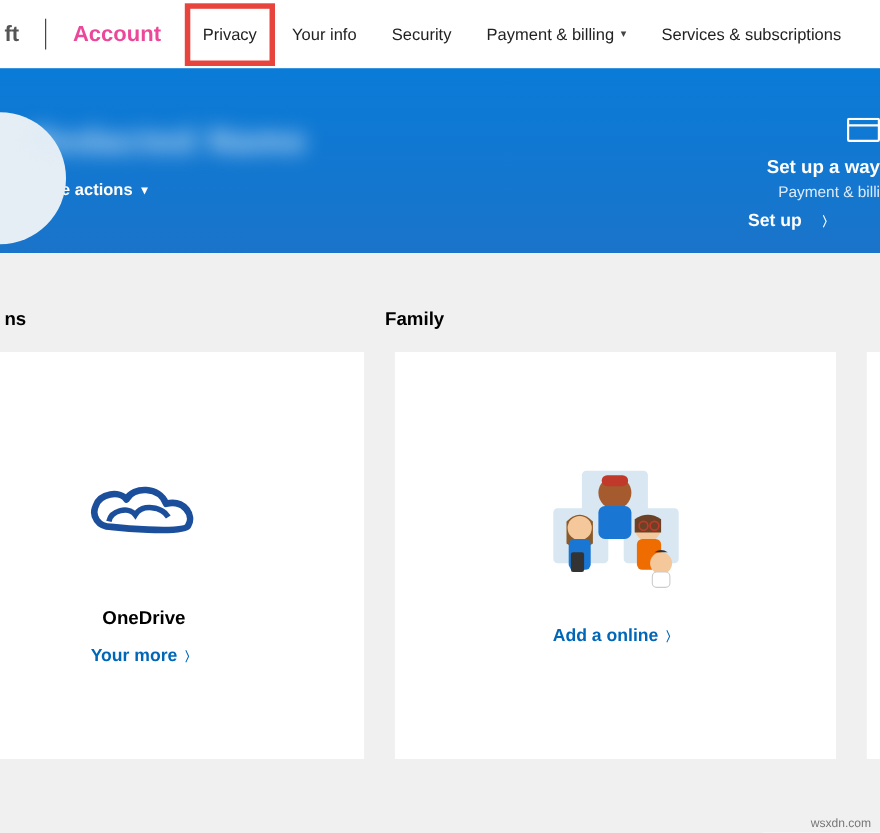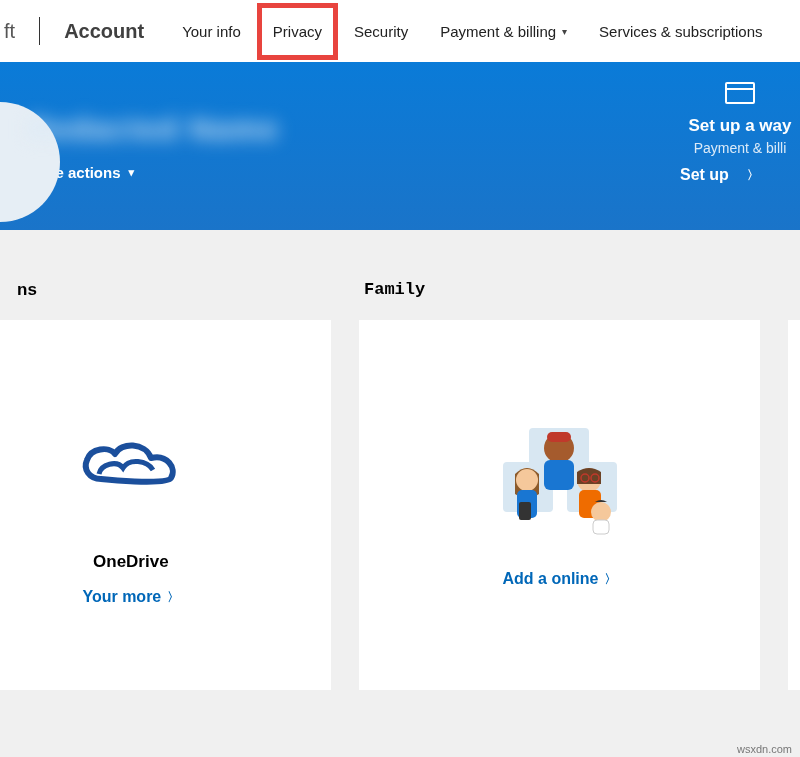--- a/index.html
+++ b/index.html
@@ -1,42 +1,42 @@
 <!DOCTYPE html>
 <html><head>
   <meta charset="utf-8">
   <style>
     * { margin: 0; padding: 0; box-sizing: border-box; font-family: "Segoe UI", Arial, sans-serif; }
     body { width: 800px; height: 757px; overflow: hidden; background: #fff; }
 
     
     .topbar { display: flex; align-items: center; height: 62px; padding: 0 0 0 0; background: #fff; position: relative; }
-    .logo-frag { font-size: 20px; font-weight: 400; color: #555; padding-left: 4px; }
+    .logo-frag { font-size: 20px; font-weight: 700; color: #555; padding-left: 4px; }
     .divider { width: 1px; height: 28px; background: #333; margin: 0 24px; }
-    .brand { font-size: 20px; font-weight: 700; color: #404040; margin-right: 22px; }
+    .brand { font-size: 20px; font-weight: 700; color: #ec4899; margin-right: 22px; }
     .nav-link { font-size: 15px; color: #222; padding: 20px 16px; cursor: pointer; display: flex; align-items: center; gap: 6px; }
     .nav-link.highlight { border: 5px solid #e8443e; padding: 15px 11px; }
     .chev { font-size: 10px; color: #444; }
 
     
     .hero { height: 168px; background: linear-gradient(to bottom, #0a7bd8, #1a74c9); color: #fff; position: relative; display: flex; align-items: center; padding-left: 28px; }
     .avatar-edge { position: absolute; left: -60px; top: 40px; width: 120px; height: 120px; border-radius: 50%; background: #e6eef5; }
     .hero-name { font-size: 30px; font-weight: 600; filter: blur(9px); color: #d9e9f7; margin-bottom: 18px; letter-spacing: 2px; }
     .more-actions { font-size: 15px; font-weight: 600; display: flex; align-items: center; gap: 8px; cursor: pointer; }
-    .hero-right { position: absolute; right: 0; top: 20px; width: 120px; text-align: center; }
+    .hero-right { position: absolute; right: 0; top: 45px; width: 120px; text-align: right; }
     .hero-right .card-icon { margin-bottom: 8px; }
     .hero-line1 { font-size: 17px; font-weight: 700; white-space: nowrap; }
     .hero-line2 { font-size: 14px; opacity: 0.85; white-space: nowrap; margin-top: 4px; }
     .hero-link { font-size: 16px; font-weight: 700; margin-top: 10px; display: flex; align-items: center; gap: 18px; cursor: pointer; }
 
     
     .content { background: #f0f0f0; height: calc(757px - 62px - 168px); padding: 50px 0 0 0; position: relative; }
     .section-label { position: absolute; font-size: 17px; font-weight: 700; color: #000; top: 50px; }
-    .label-left { left: 17px; }
-    .label-right { left: 364px; font-family: Liberation Mono, monospace; }
+    .label-left { left: 4px; }
+    .label-right { left: 350px; }
 
     .cards { display: flex; gap: 28px; margin-top: 40px; padding-left: 16px; }
     .card { background: #fff; width: 408px; height: 370px; display: flex; flex-direction: column; align-items: center; justify-content: center; padding: 20px 28px 30px; text-align: center; position: relative; }
     .card.left { margin-left: -85px; width: 408px; }
     .card.right { width: 410px; }
     .card .illus { height: 140px; display: flex; align-items: center; justify-content: center; margin-bottom: 18px; }
     .card h3 { font-size: 17px; font-weight: 600; margin-bottom: 16px; color: #000; }
     .card p { font-size: 15px; color: #222; line-height: 1.4; margin-bottom: 48px; }
     .card .cta { color: #0067b8; font-size: 16px; font-weight: 600; display: flex; align-items: center; gap: 6px; cursor: pointer; }
     .blue-chev { color: #0067b8; font-size: 12px; }
@@ -44,25 +44,25 @@
     
     .attr { position: absolute; bottom: 2px; right: 8px; font-size: 11px; color: #777; }
   </style>
 </head>
 <body>
 
 <div class="topbar">
   <span class="logo-frag">ft</span>
   <div class="divider"></div>
   <span class="brand">Account</span>
+  <a class="nav-link highlight">
+      <span>Privacy</span>
+    </a>
   <a class="nav-link">
       <span>Your info</span>
-    </a>
-  <a class="nav-link highlight">
-      <span>Privacy</span>
     </a>
   <a class="nav-link">
       <span>Security</span>
     </a>
   <a class="nav-link">
     <span>Payment &amp; billing</span>
     <span class="chev">▾</span>
   </a>
   <a class="nav-link">
       <span>Services &amp; subscriptions</span>

